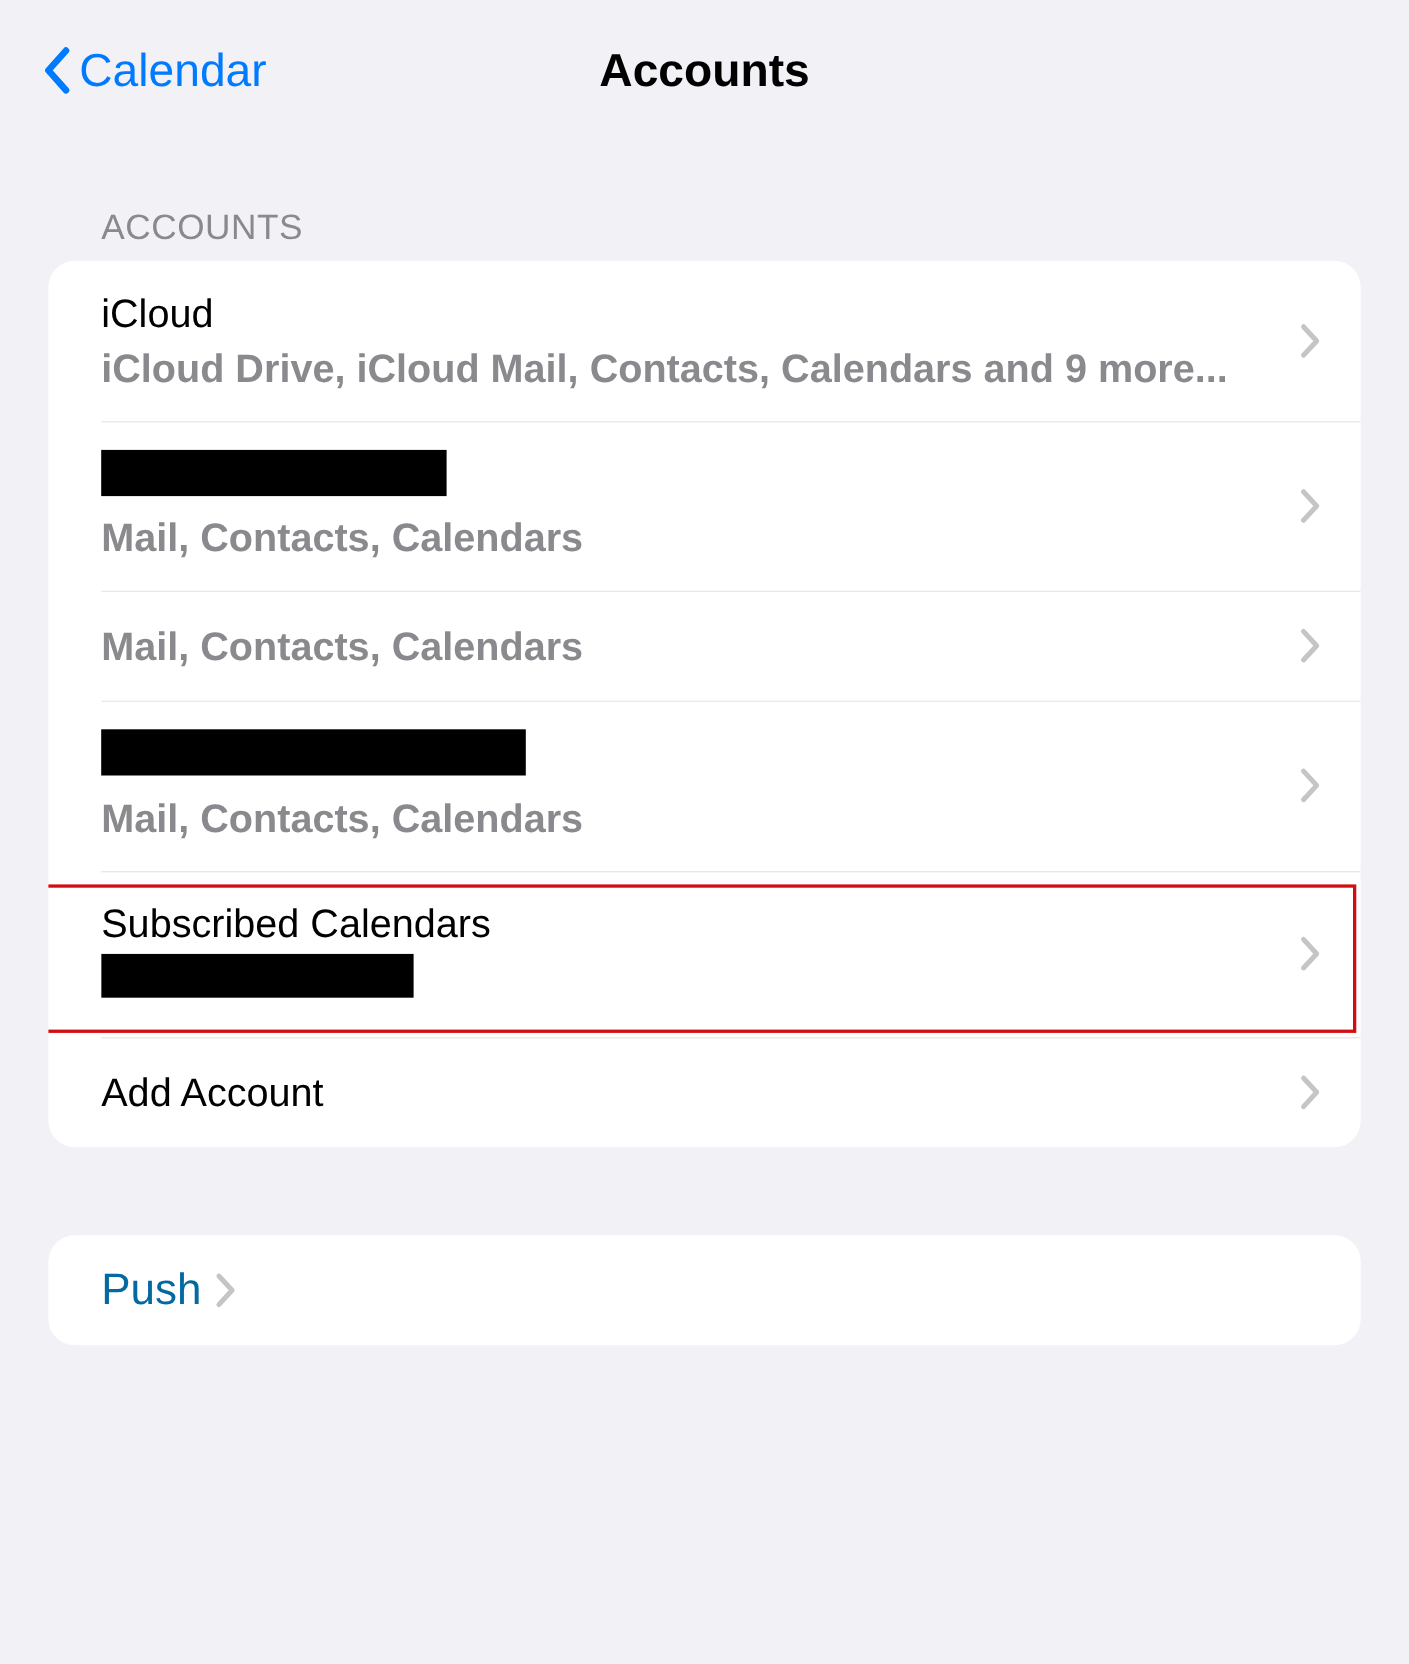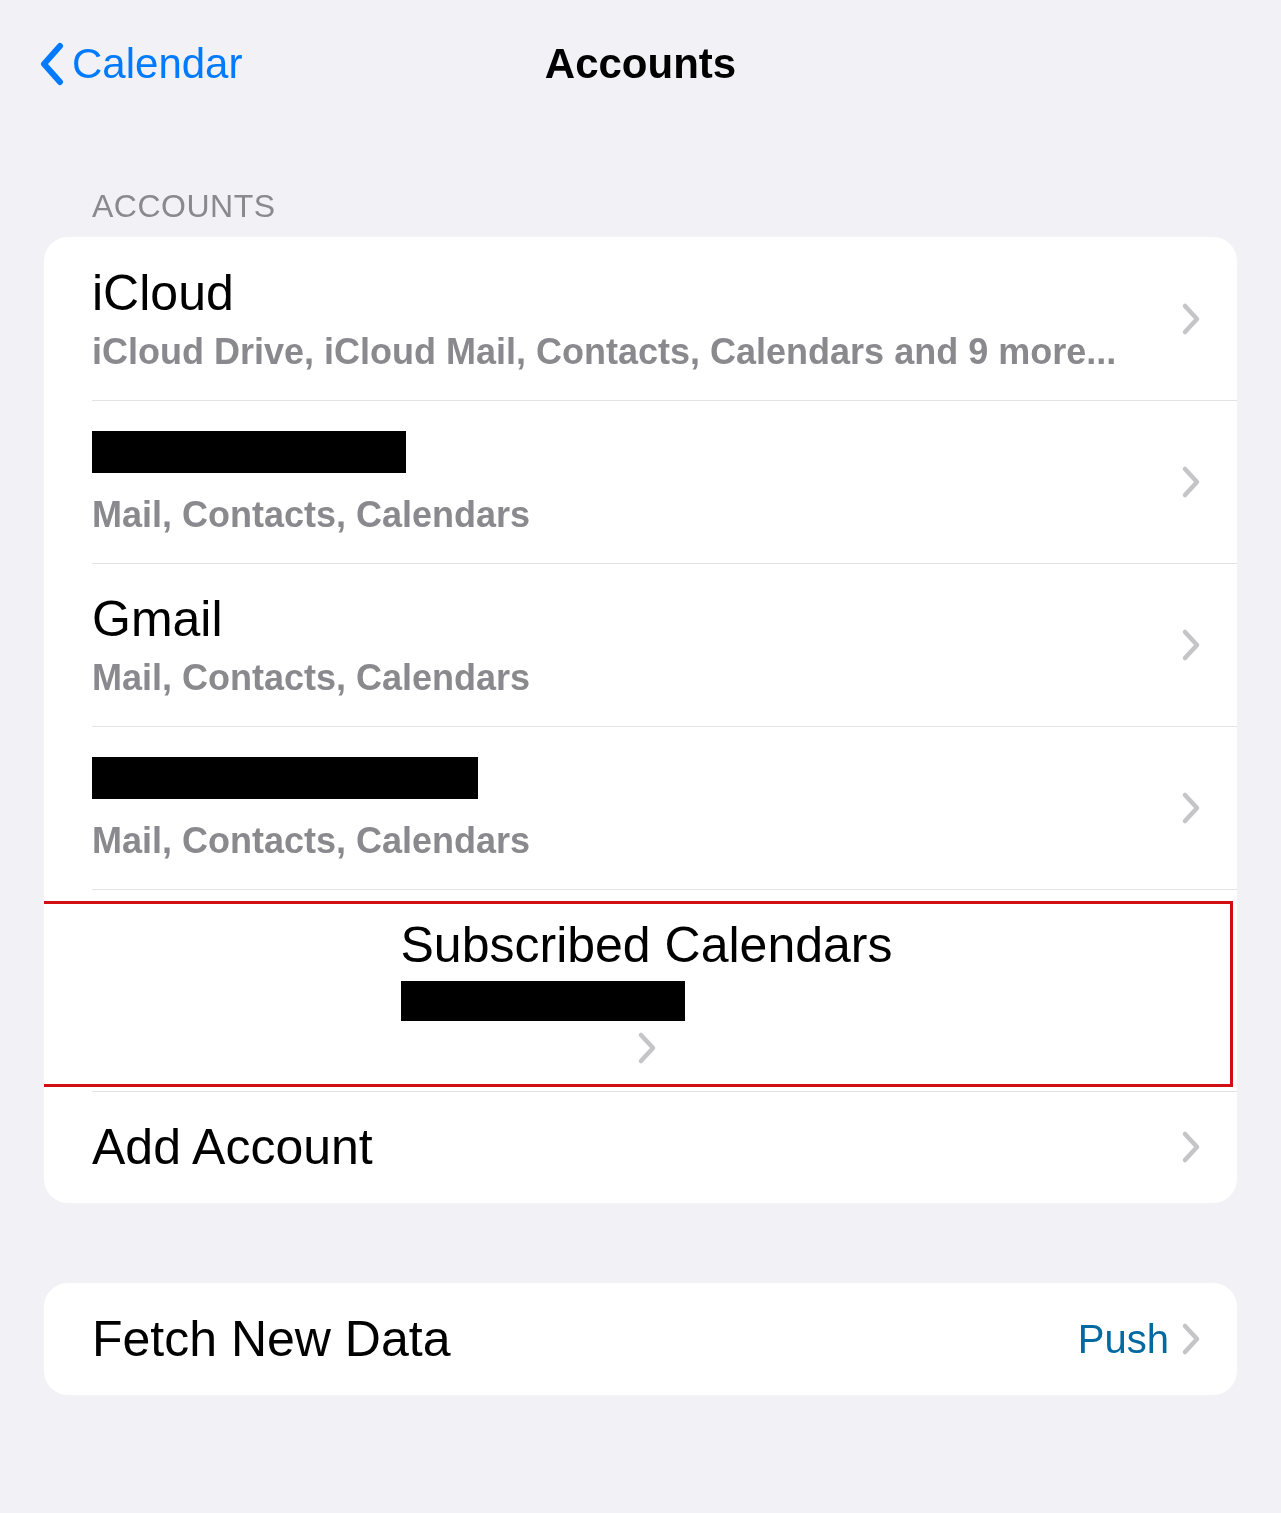--- a/index.html
+++ b/index.html
@@ -76,21 +76,21 @@
       background: #e3e3e6;
     }
     .row-content {
       flex: 1;
       display: flex;
       flex-direction: column;
       gap: 6px;
       min-width: 0;
     }
     .row-title {
-      font-size: 50px;
+      font-size: 36px;
       font-weight: 400;
       color: #000;
       line-height: 1.2;
     }
     .row-subtitle {
       font-size: 36px;
       font-weight: 700;
       color: #8a8a8e;
       line-height: 1.25;
       white-space: nowrap;
@@ -163,39 +163,38 @@
         <div class="row-title"><span class="redacted-title redacted-w1"></span></div>
         <div class="row-subtitle">Mail, Contacts, Calendars</div>
       </div>
       <svg class="disclosure-svg" viewBox="0 0 20 34">
         <polyline points="4,4 16,17 4,30" fill="none" stroke="#c5c5c8" stroke-width="4.5" stroke-linecap="round" stroke-linejoin="round"></polyline>
       </svg>
     </div>
 
     <div class="row">
       <div class="row-content">
-        <div class="row-title">Gmail</div>
         <div class="row-subtitle">Mail, Contacts, Calendars</div>
       </div>
       <svg class="disclosure-svg" viewBox="0 0 20 34">
         <polyline points="4,4 16,17 4,30" fill="none" stroke="#c5c5c8" stroke-width="4.5" stroke-linecap="round" stroke-linejoin="round"></polyline>
       </svg>
     </div>
 
     <div class="row">
       <div class="row-content">
         <div class="row-title"><span class="redacted-title redacted-w2"></span></div>
         <div class="row-subtitle">Mail, Contacts, Calendars</div>
       </div>
       <svg class="disclosure-svg" viewBox="0 0 20 34">
         <polyline points="4,4 16,17 4,30" fill="none" stroke="#c5c5c8" stroke-width="4.5" stroke-linecap="round" stroke-linejoin="round"></polyline>
       </svg>
     </div>
 
-    <div class="row" style="position:relative;flex-direction:column;">
+    <div class="row" style="position:relative;">
       <div class="highlight-box"></div>
       <div class="row-content">
         <div class="row-title">Subscribed Calendars</div>
         <div class="row-subtitle"><span class="redacted-title redacted-w3"></span></div>
       </div>
       <svg class="disclosure-svg" viewBox="0 0 20 34">
         <polyline points="4,4 16,17 4,30" fill="none" stroke="#c5c5c8" stroke-width="4.5" stroke-linecap="round" stroke-linejoin="round"></polyline>
       </svg>
     </div>
 
@@ -205,23 +204,20 @@
       </div>
       <svg class="disclosure-svg" viewBox="0 0 20 34">
         <polyline points="4,4 16,17 4,30" fill="none" stroke="#c5c5c8" stroke-width="4.5" stroke-linecap="round" stroke-linejoin="round"></polyline>
       </svg>
     </div>
 
   </div>
 
   <div class="group group-2">
     <div class="row">
-      <div class="row-content">
-        <div class="row-title">Fetch New Data</div>
-      </div>
       <div class="row-value">Push</div>
       <svg class="disclosure-svg" viewBox="0 0 20 34">
         <polyline points="4,4 16,17 4,30" fill="none" stroke="#c5c5c8" stroke-width="4.5" stroke-linecap="round" stroke-linejoin="round"></polyline>
       </svg>
     </div>
   </div>
 
 </div>
 
 </body></html>

